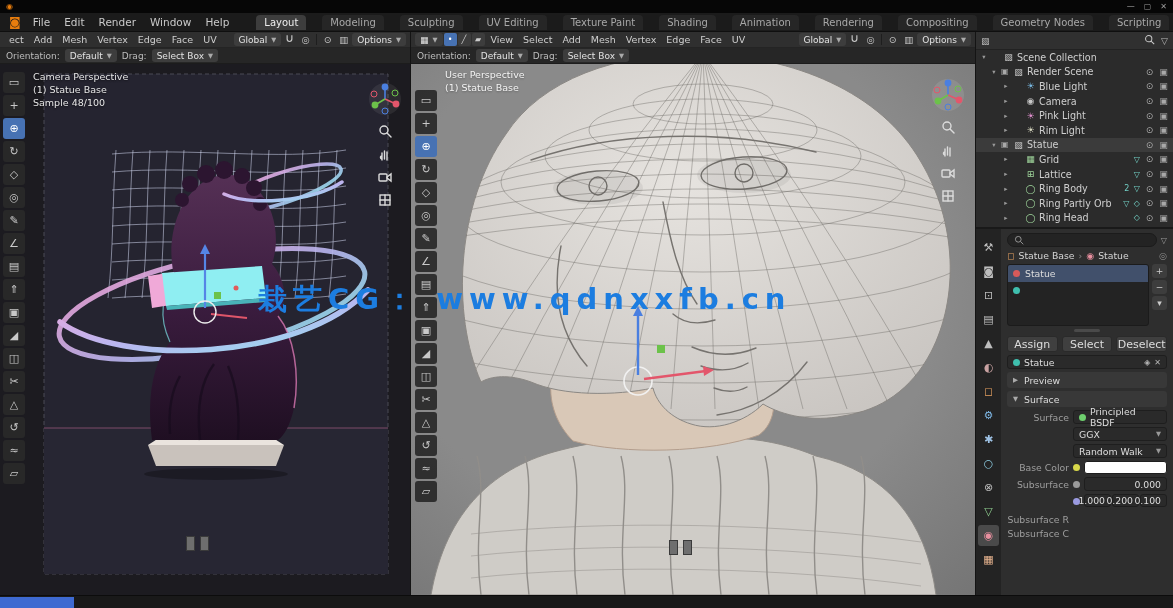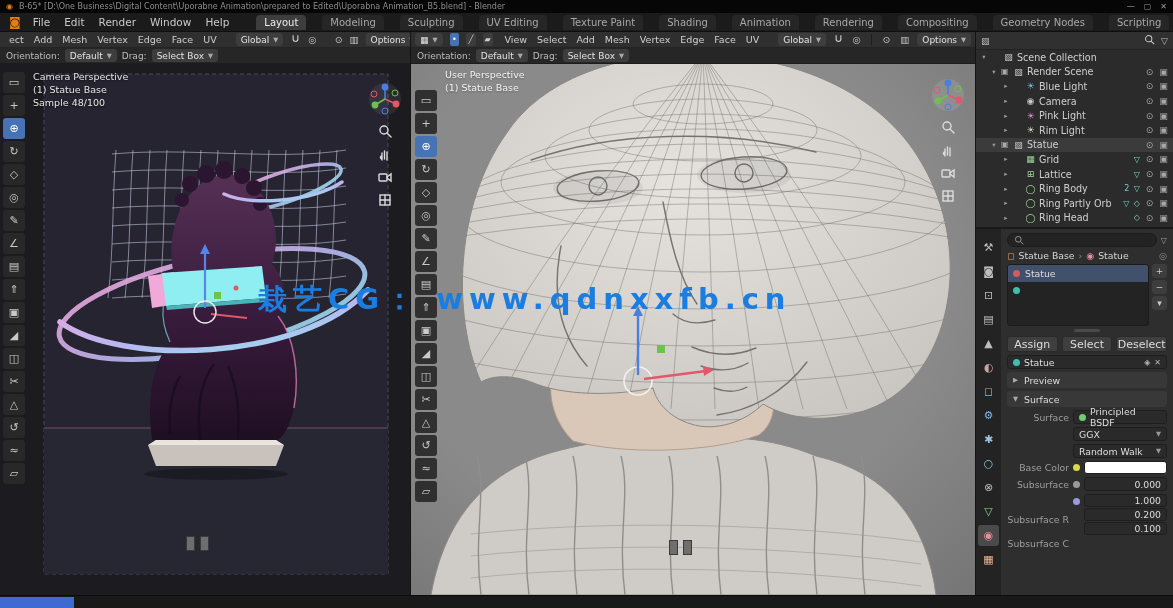--- a/index.html
+++ b/index.html
@@ -14,21 +14,21 @@
 .tabs{display:flex;gap:16px;margin-left:20px;height:19px;align-items:center}
 .tab{padding:2px 8px;font-size:10px;background:#262626;color:#a8a8a8;border-radius:4px 4px 0 0;white-space:nowrap}
 .tab.active{background:#3d3d3d;color:#eee}
 .mb-right{margin-left:auto;display:flex;align-items:center;gap:4px;padding-right:4px}
 .mbicon{color:#b5b5b5;font-size:10px}
 .fieldbox{display:flex;align-items:center;background:#701a75;border:1px solid #1a1a1a;border-radius:3px;height:14px;padding:0 5px;font-size:9px;color:#ddd;gap:5px}
 .fieldbox .x{color:#8f8f8f;font-size:8px}
 .vp{position:absolute;top:32px;height:563px;overflow:hidden}
 .vp-left{left:0;width:410px;background:#232129}
 .vp-right{left:410px;width:565px;background:#848484;border-left:1px solid #141414}
-.vph1{position:absolute;left:0;top:0;width:100%;height:16px;background:#2f2f2f;border-bottom:1px solid #242424;display:flex;align-items:center;font-size:9.5px;color:#cfcfcf;padding:0 4px;gap:7px;z-index:5}
+.vph1{position:absolute;left:0;top:0;width:100%;height:16px;background:#2f2f2f;border-bottom:1px solid #242424;display:flex;align-items:center;font-size:9.5px;color:#cfcfcf;padding:0 4px;gap:1px;z-index:5}
 .vph2{position:absolute;left:0;top:16px;width:100%;height:16px;background:#262626;border-bottom:1px solid #1c1c1c;display:flex;align-items:center;font-size:9px;color:#bdbdbd;padding:0 6px;gap:5px;z-index:5}
 .vmenu{padding:0 5px;white-space:nowrap}
 .spacer{flex:1}
 .dd{display:flex;align-items:center;background:#3d3d3d;border-radius:3px;height:13px;padding:0 5px;gap:4px;color:#e2e2e2;font-size:9px;white-space:nowrap}
 .dd .car{font-size:6.5px;color:#aaa}
 .hicon{width:15px;height:13px;display:flex;align-items:center;justify-content:center;color:#c6c6c6;font-size:9.5px}
 .minibtn{width:13px;height:13px;background:#3d3d3d;border-radius:2px;display:flex;align-items:center;justify-content:center;color:#ccc;font-size:8px}
 .minibtn.active{background:var(--accent);color:#fff}
 .vdiv{width:1px;height:11px;background:#1e1e1e;margin:0 2px}
 .canvas{position:absolute;left:0;top:32px;right:0;bottom:0}
@@ -73,37 +73,36 @@
 .slot{height:17px;display:flex;align-items:center;gap:5px;padding:0 5px;color:#ddd}
 .slot.selected{background:#41506b}
 .dotr{width:7px;height:7px;border-radius:50%;flex:none;background:#888}
 .slotbtns{width:15px;display:flex;flex-direction:column;gap:2px;flex:none}
 .sbtn{width:15px;height:14px;background:#3d3d3d;border-radius:3px;display:flex;align-items:center;justify-content:center;color:#ccc;font-size:9px}
 .scrolldash{height:3px;width:26px;background:#4a4a4a;border-radius:2px;margin:0 auto 4px}
 .btn{flex:1;height:16px;background:#3f3f3f;border:1px solid #2a2a2a;border-radius:3px;display:flex;align-items:center;justify-content:center;color:#ddd;font-size:11px}
 .sect{height:16px;background:#383838;border-radius:3px;display:flex;align-items:center;gap:6px;padding:0 6px;color:#dcdcdc;margin-bottom:3px}
 .sect .car{font-size:6.5px;color:#aaa}
 .swatch{flex:1;height:13px;background:#ffffff;border-radius:3px;border:1px solid #1e1e1e}
-.stack{flex:1;display:flex;flex-direction:column;gap:1px;min-width:0}
+.stack{flex:1;display:flex;gap:1px;min-width:0}
 .stack .pfield{height:13px;justify-content:flex-end}
 .sockdot{width:7px;height:7px;border-radius:50%;flex:none}
 .statusbar{position:absolute;left:0;top:595px;width:100%;height:13px;background:#191919;border-top:1px solid #0c0c0c}
 .progress{position:absolute;left:0;top:1px;width:74px;height:11px;background:#3e6ad1}
 .watermark{position:absolute;left:258px;top:280px;font-size:29px;font-weight:bold;color:var(--watermark);letter-spacing:6px;z-index:50;pointer-events:none;white-space:nowrap}
 .wire{stroke:#6f6c68;stroke-opacity:.55;fill:none;stroke-width:.8}
 .bwire{stroke:#dfe6ff;stroke-opacity:.5;fill:none;stroke-width:1}
 </style>
 </head>
 <body>
 
 <div class="app">
 
   <div class="titlebar">
     <span style="color:#e87d0d">◉</span>
-    <span>B-65* [D:\One Business\Digital Content\Uporabne Animation\prepared to Edited\Uporabna Animation_B5.blend] - Blender</span>
     <span class="winbtns">
       <span>—</span>
       <span>▢</span>
       <span>✕</span>
     </span>
   </div>
 
   <div class="menubar">
     <span class="blogo">◙</span>
     <span style="display:flex">

